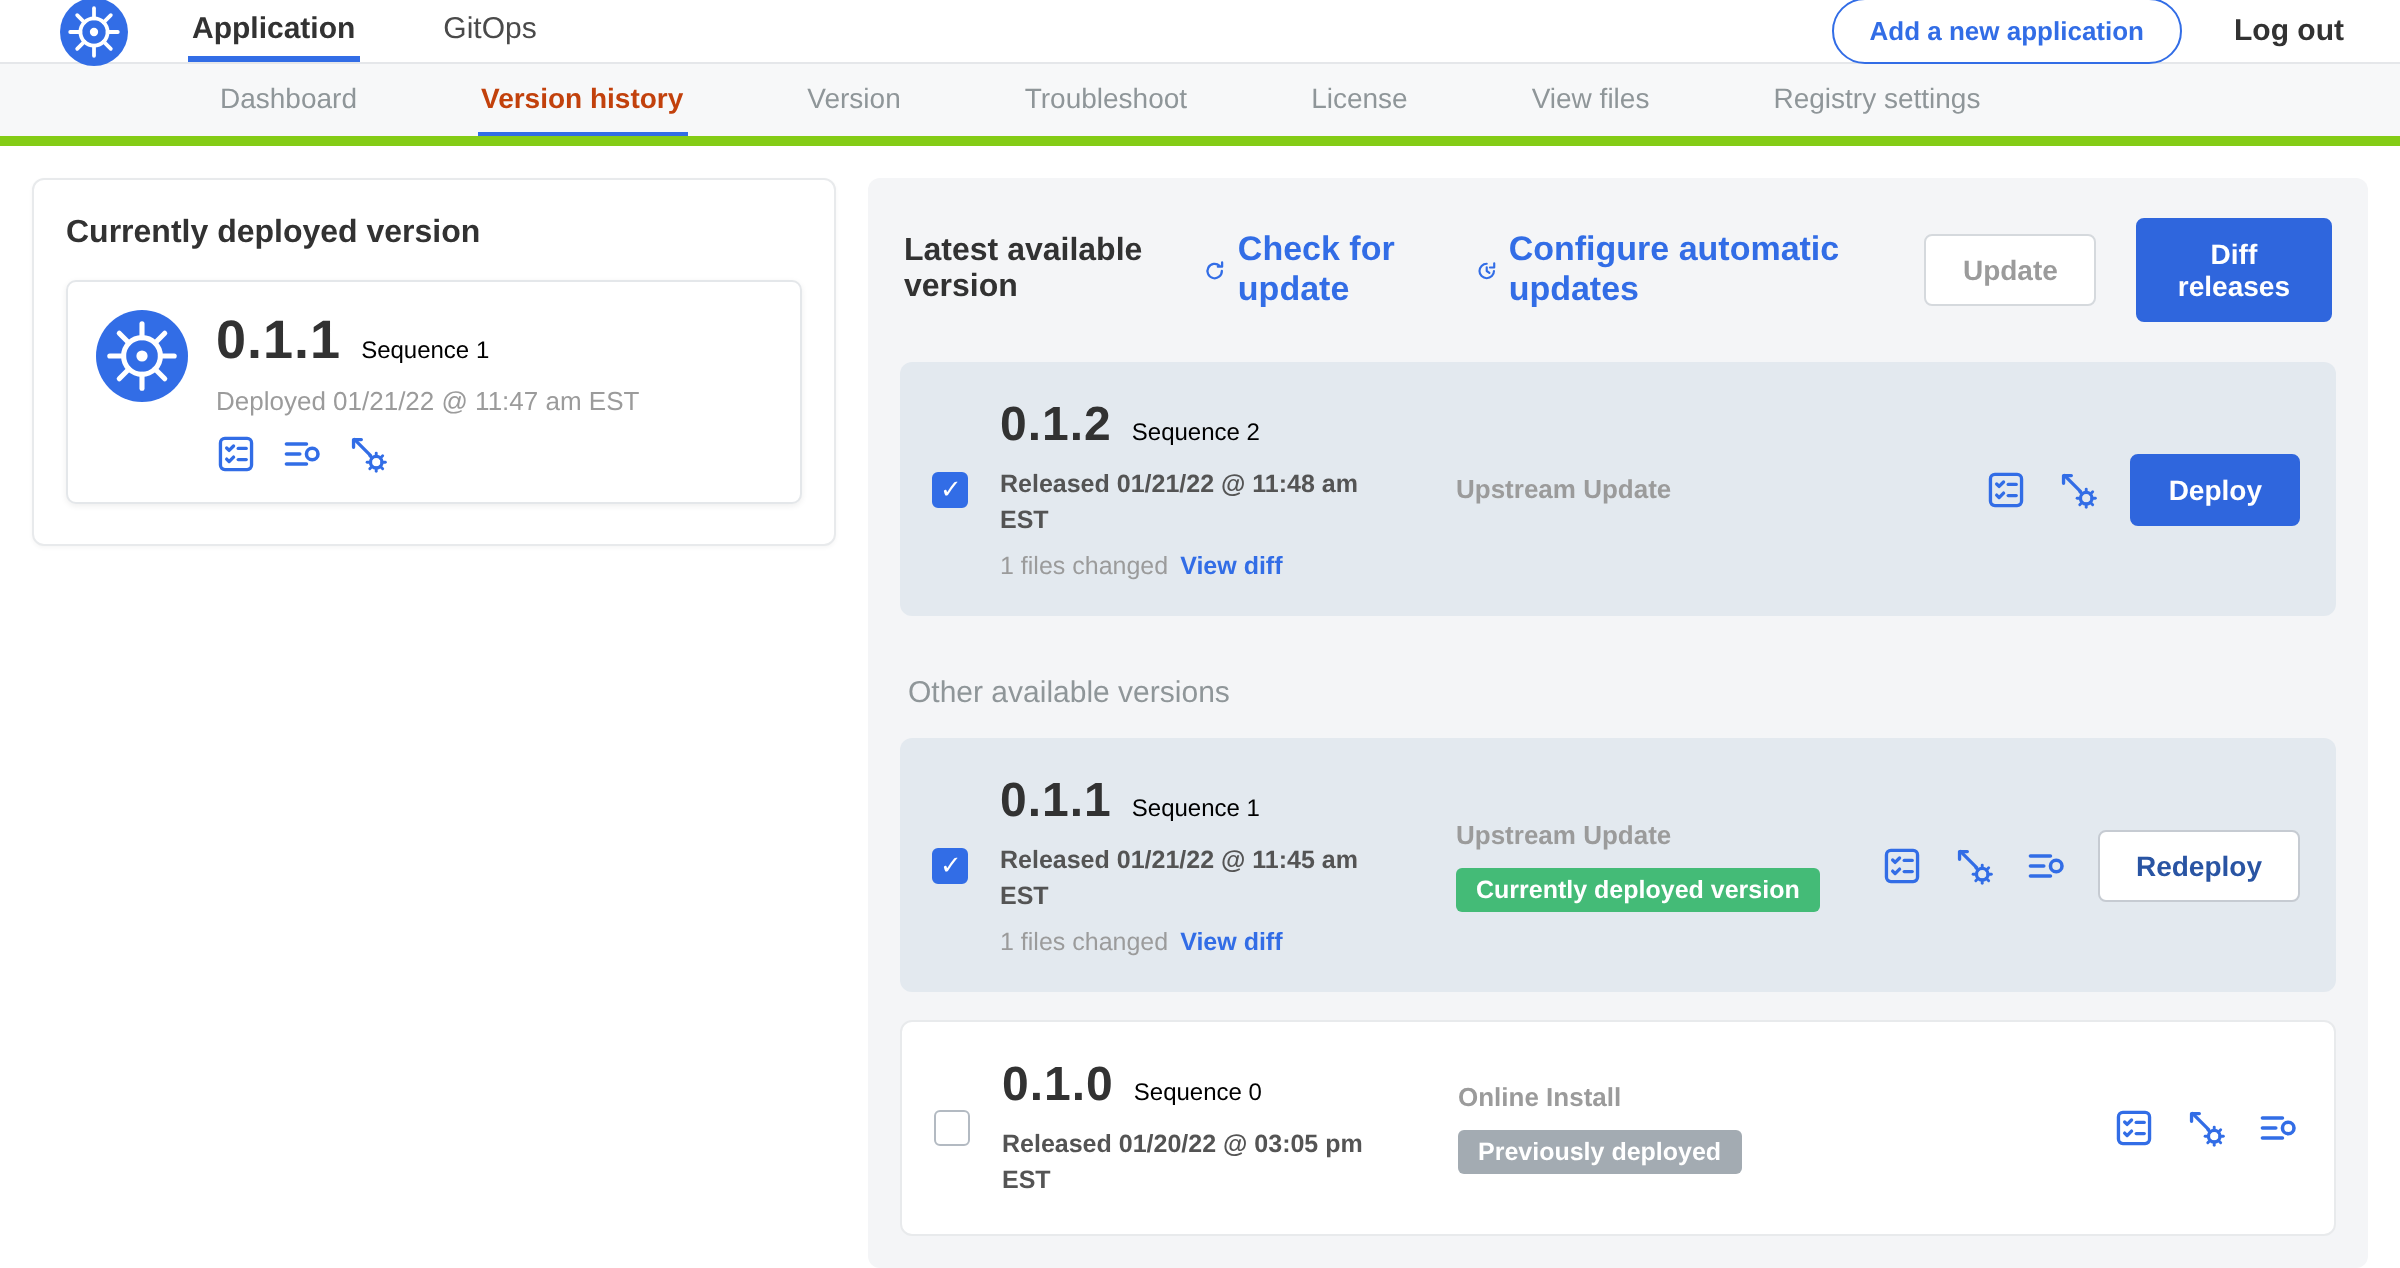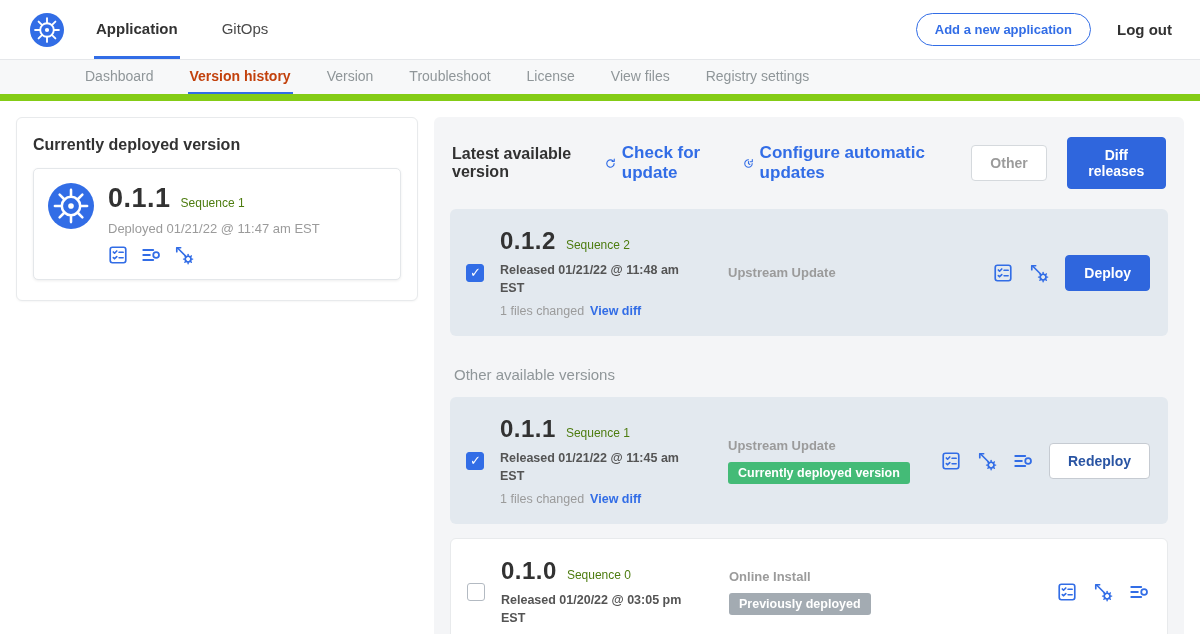--- a/index.html
+++ b/index.html
@@ -1,52 +1,52 @@
 <!DOCTYPE html>
 <html><head>
 <meta charset="utf-8">
 <style>
   * { box-sizing: border-box; margin: 0; padding: 0; }
   html, body { width: 1200px; height: 634px; overflow: hidden; background: #fff;
     font-family: "Liberation Sans", "DejaVu Sans", sans-serif; color: #323232; }
 
   
-  .topnav { height: 60px; display: flex; align-items: stretch; border-bottom: 1px solid #e5e7ea;
+  .topnav { height: 32px; display: flex; align-items: stretch; border-bottom: 1px solid #e5e7ea;
     padding: 0 28px 0 30px; background: #fff; }
   .logo-wrap { display: flex; align-items: center; margin-right: 30px; }
   .logo-badge { width: 34px; height: 34px; display: block; }
   .top-tab { display: flex; align-items: center; padding: 0 2px; margin-right: 40px;
     font-size: 15px; font-weight: 500; color: #4a4a4a; cursor: pointer; border-bottom: 3px solid transparent; }
   .top-tab.active { font-weight: 700; color: #323232; border-bottom-color: #326de6; }
   .top-right { margin-left: auto; display: flex; align-items: center; gap: 26px; }
   .pill-btn { background: #fff; border: 1.5px solid #326de6; color: #326de6; font-weight: 700;
     font-size: 13px; padding: 8px 18px; border-radius: 20px; cursor: pointer;
     font-family: inherit; }
   .logout { font-size: 15px; font-weight: 700; color: #323232; cursor: pointer; }
 
   
-  .subnav { height: 41px; display: flex; align-items: stretch; gap: 32px; padding-left: 83px;
-    background: #f7f8f9; border-bottom: 7px solid #84cc16; }
+  .subnav { height: 41px; display: flex; align-items: stretch; gap: 58px; padding-left: 108px;
+    background: #f7f8f9; border-bottom: 5px solid #84cc16; }
   .subnav-item { display: flex; align-items: center; font-size: 14px; color: #8f9699;
     cursor: pointer; border-bottom: 2px solid transparent; padding: 0 2px; }
   .subnav-item.active { color: #c2410c; font-weight: 700; border-bottom-color: #326de6; }
 
   
   .content { display: flex; gap: 16px; padding: 16px; align-items: flex-start; }
 
   .left-card { width: 402px; flex-shrink: 0; background: #fff; border: 1px solid #e8eaec;
     border-radius: 6px; padding: 18px 16px 20px; box-shadow: 0 1px 2px rgba(0,0,0,.04); }
   .left-title { font-size: 16px; font-weight: 700; margin-bottom: 14px; }
   .deployed-card { border: 1px solid #e4e7ea; border-radius: 5px; padding: 14px;
     display: flex; gap: 14px; box-shadow: 0 1px 3px rgba(0,0,0,.07); background: #fff; }
   .deployed-logo { width: 46px; height: 46px; flex-shrink: 0; }
   .deployed-info { display: flex; flex-direction: column; gap: 7px; }
   .vline { display: flex; align-items: baseline; gap: 10px; }
   .vnum-big { font-size: 27px; font-weight: 700; color: #323232; letter-spacing: .5px; }
-  .vseq { font-size: 12px; color: #4d7c0f; }
+  .vseq { font-size: 12px; color: #000000; }
   .deployed-date { font-size: 13px; color: #9b9b9b; }
   .icon-row { display: flex; gap: 13px; margin-top: 2px; }
   .icon-btn { width: 20px; height: 20px; cursor: pointer; display: inline-flex; }
   .icon-btn svg { width: 100%; height: 100%; }
 
   
   .right-panel { flex: 1; background: #f4f5f7; border-radius: 6px; padding: 16px;
     min-height: 513px; }
   .panel-header { display: flex; align-items: center; gap: 20px; padding: 4px 2px 6px; }
   .panel-title { font-size: 16px; font-weight: 700; color: #323232; }
@@ -219,21 +219,21 @@
           </svg>
         <span>Check for update</span>
       </span>
       <span class="link-action">
         <svg viewBox="0 0 16 16">
             <use href="#i-clock"></use>
           </svg>
         <span>Configure automatic updates</span>
       </span>
       <span class="hdr-spacer"></span>
-      <button class="btn btn-cancel">Other</button>
+      <button class="btn btn-cancel">Update</button>
       <button class="btn btn-primary">Diff releases</button>
     </div>
 
     <div class="version-row highlight">
       <span class="checkbox checked"></span>
       <div class="vcol">
         <div class="vline">
           <span class="vnum">0.1.2</span>
           <span class="vseq">Sequence 2</span>
         </div>

